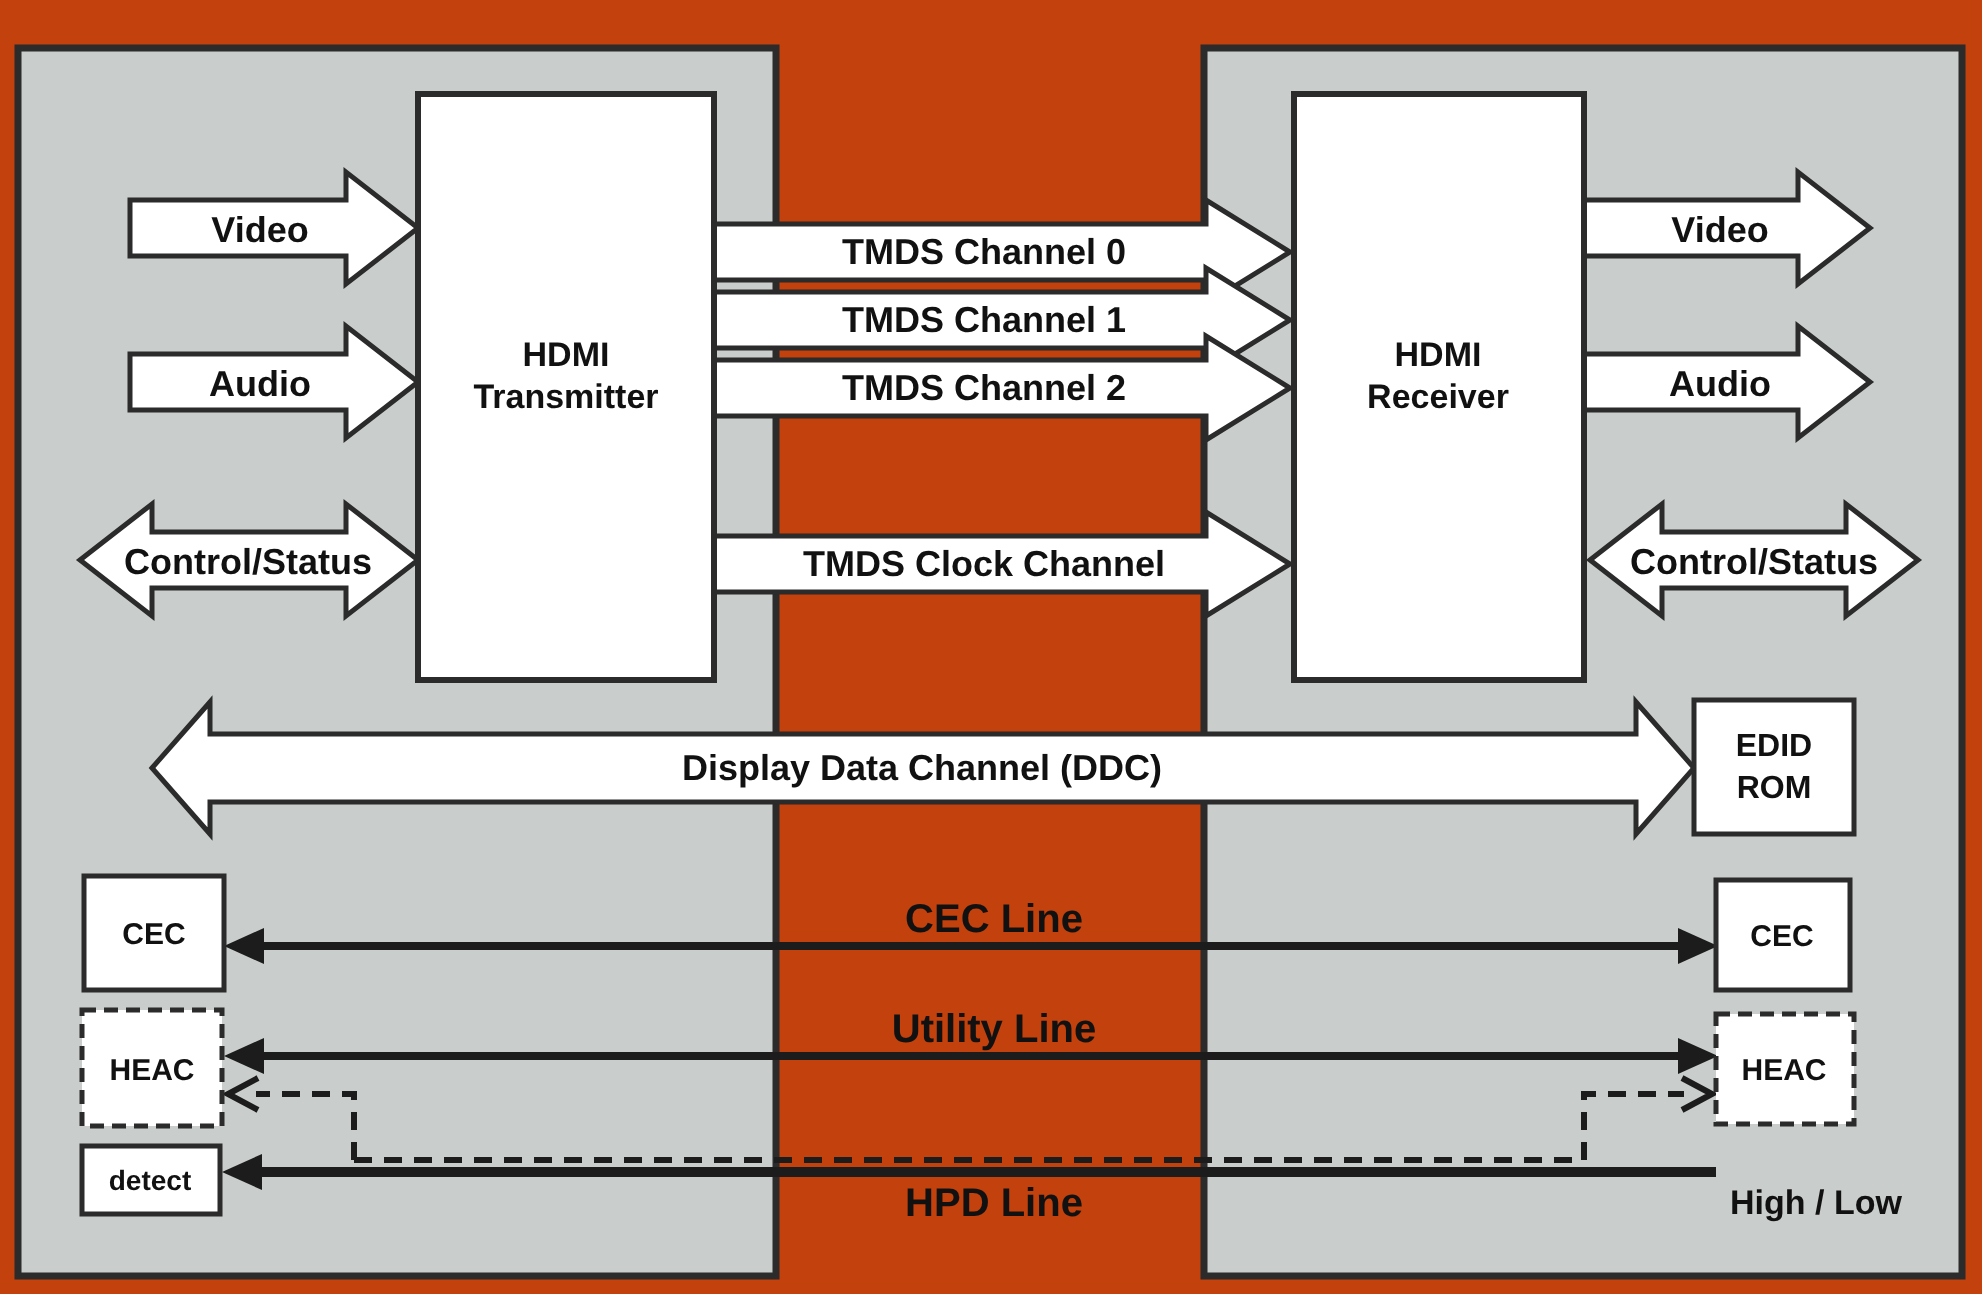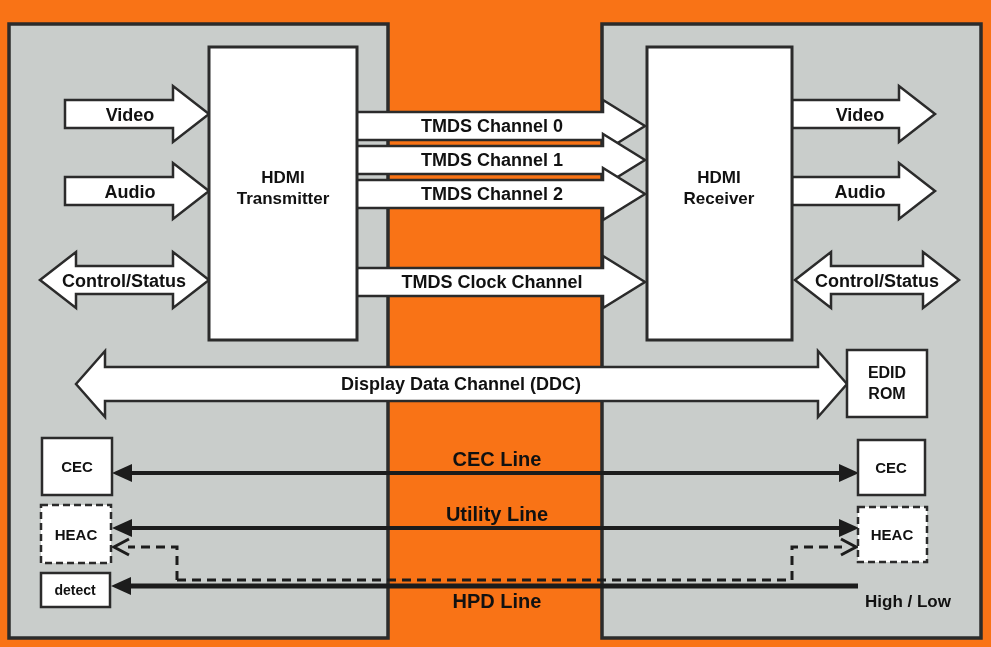--- a/index.html
+++ b/index.html
@@ -1,16 +1,16 @@
 <!DOCTYPE html>
 <html><head>
 <meta charset="utf-8">
 <style>
   html,body{margin:0;padding:0;background:#ffffff;}
-  .stage{position:relative;width:991px;height:647px;background:#f97316;overflow:hidden;}
+  .stage{position:relative;width:991px;height:647px;background:#c2410c;overflow:hidden;}
   svg{display:block;font-family:"Liberation Sans","DejaVu Sans",sans-serif;}
   .devbox{stroke:#2b2b2b;stroke-width:3.5;}
   .band{fill:#ffffff;stroke:#2b2b2b;stroke-width:2.5;stroke-linejoin:miter;}
   .whitebox{fill:#ffffff;stroke:#2b2b2b;stroke-width:3;}
   .smallbox{fill:#ffffff;stroke:#2b2b2b;stroke-width:2.5;}
   .dashedbox{stroke-dasharray:7 4;}
   .wire{stroke:#1c1c1c;fill:none;}
   .w4{stroke-width:4;}
   .w5{stroke-width:5;}
   .dash{stroke-width:3;stroke-dasharray:9 6;}

